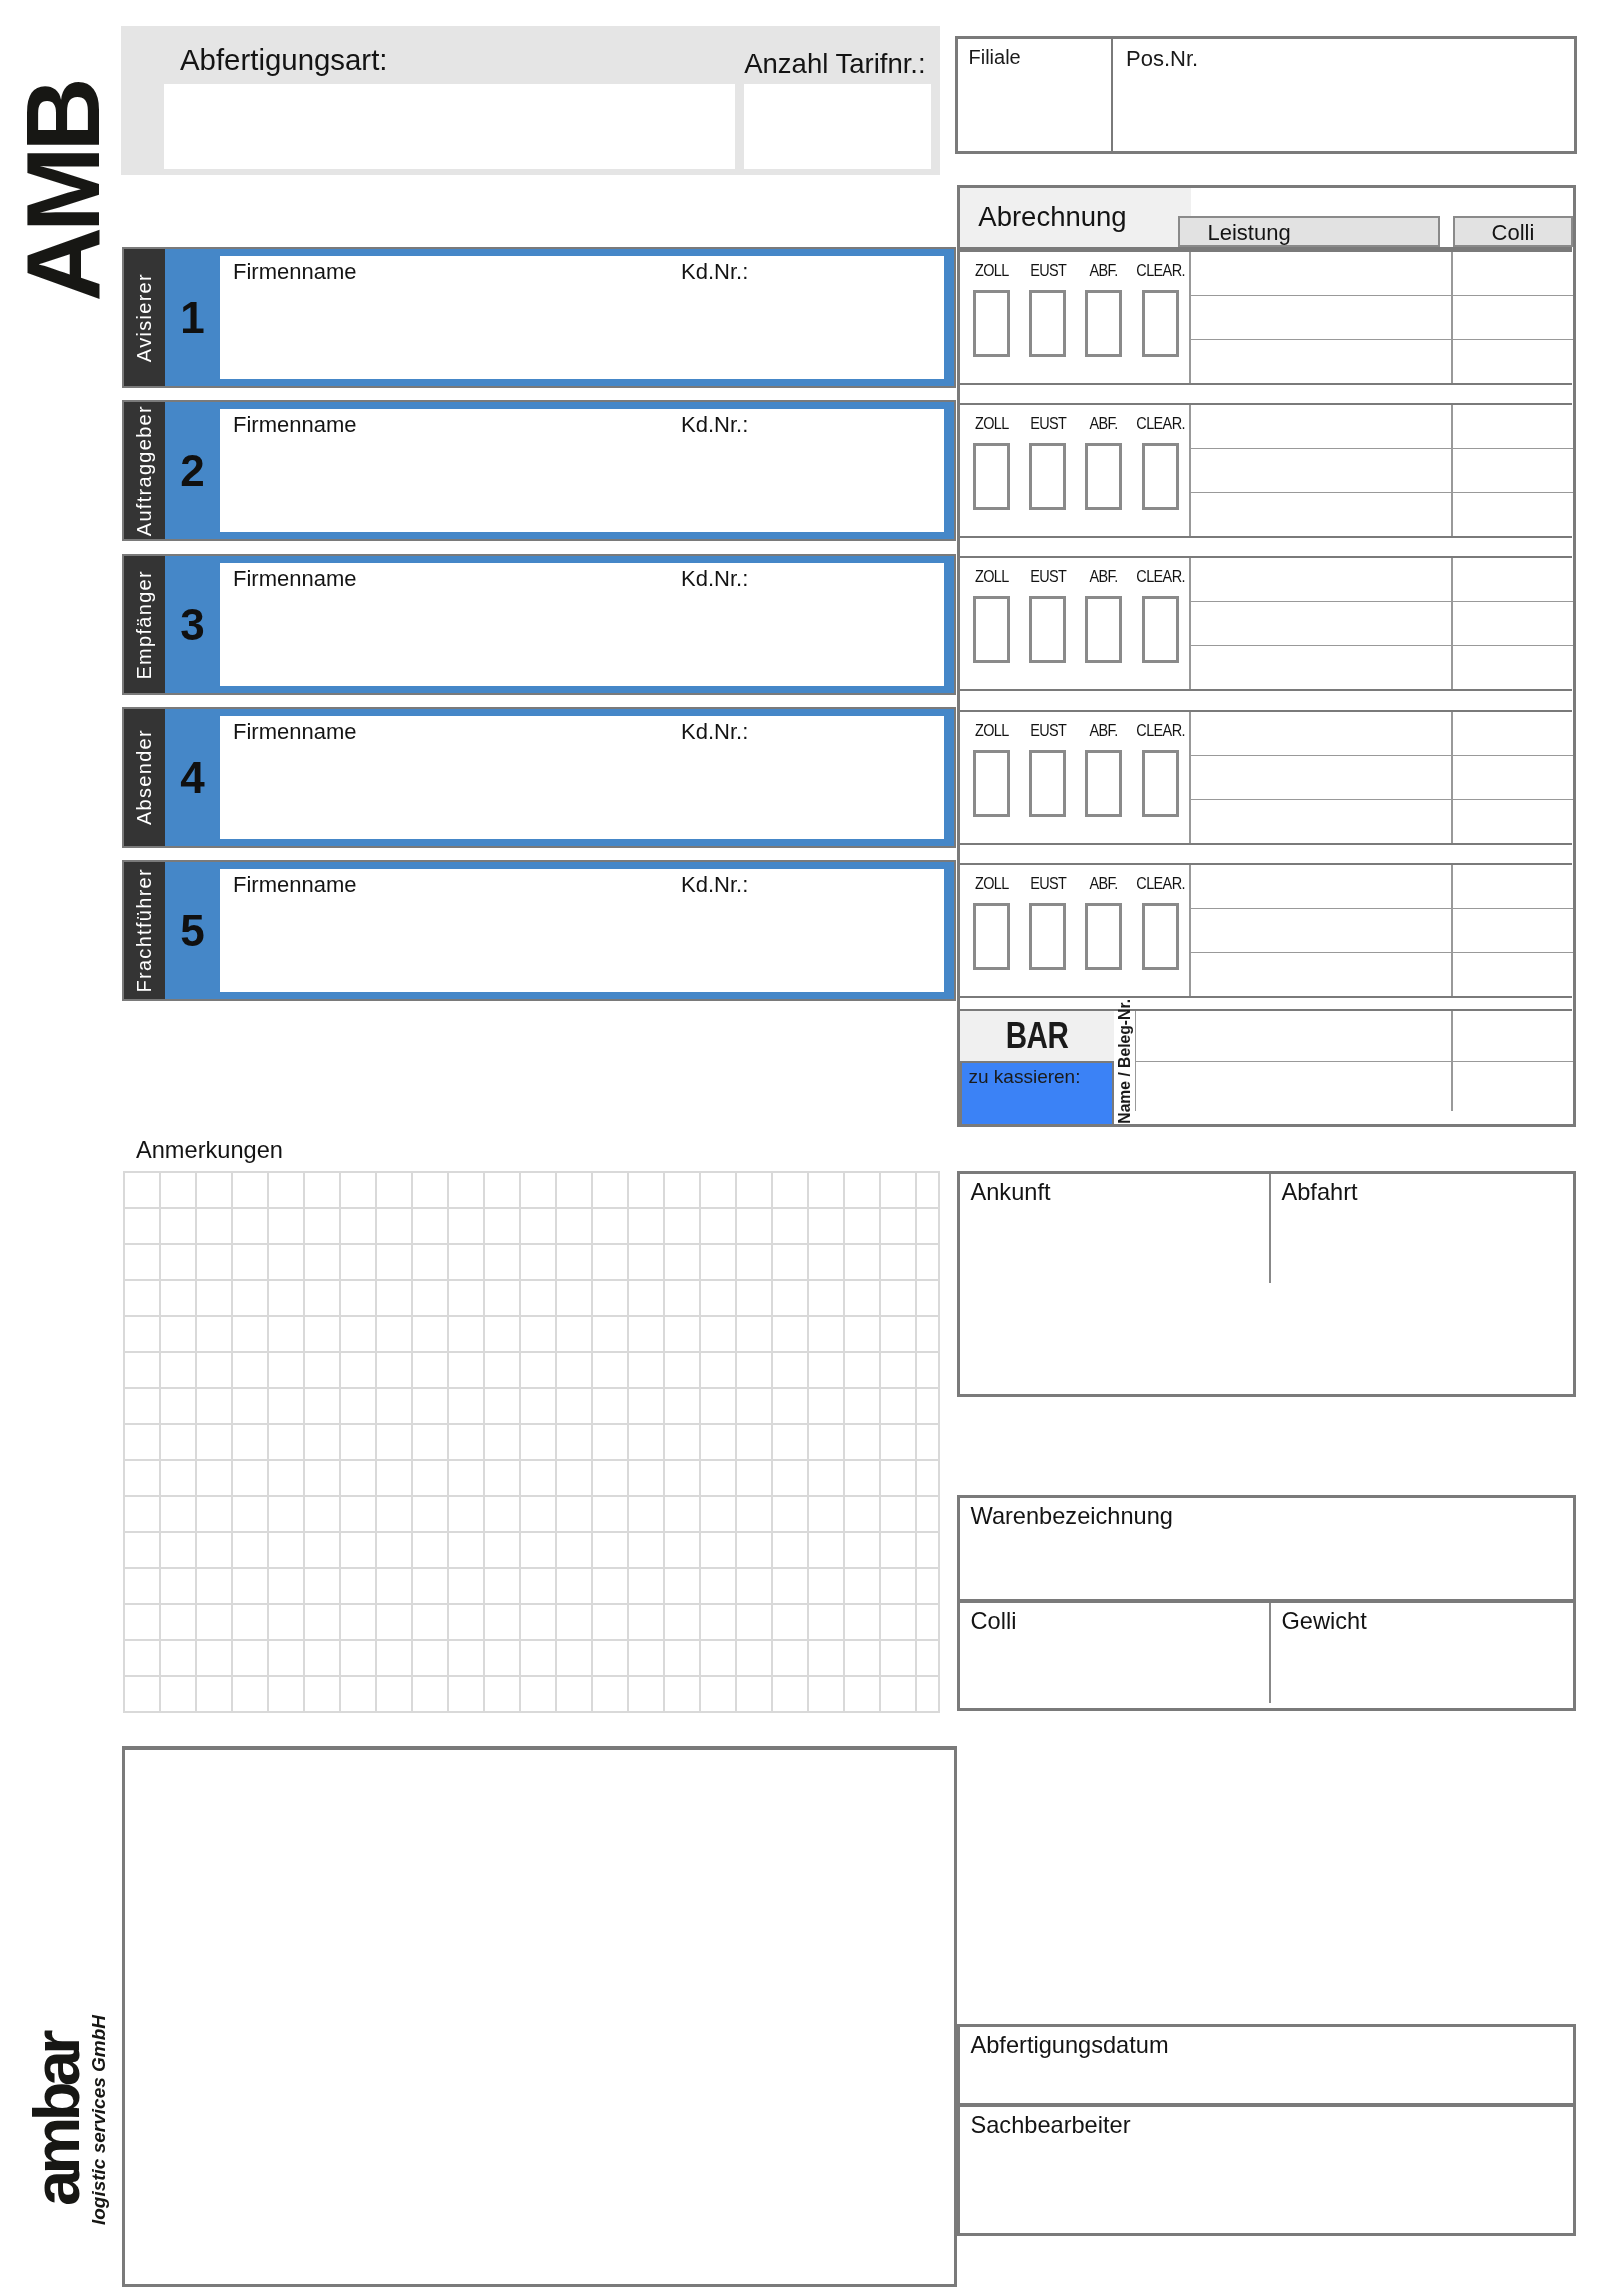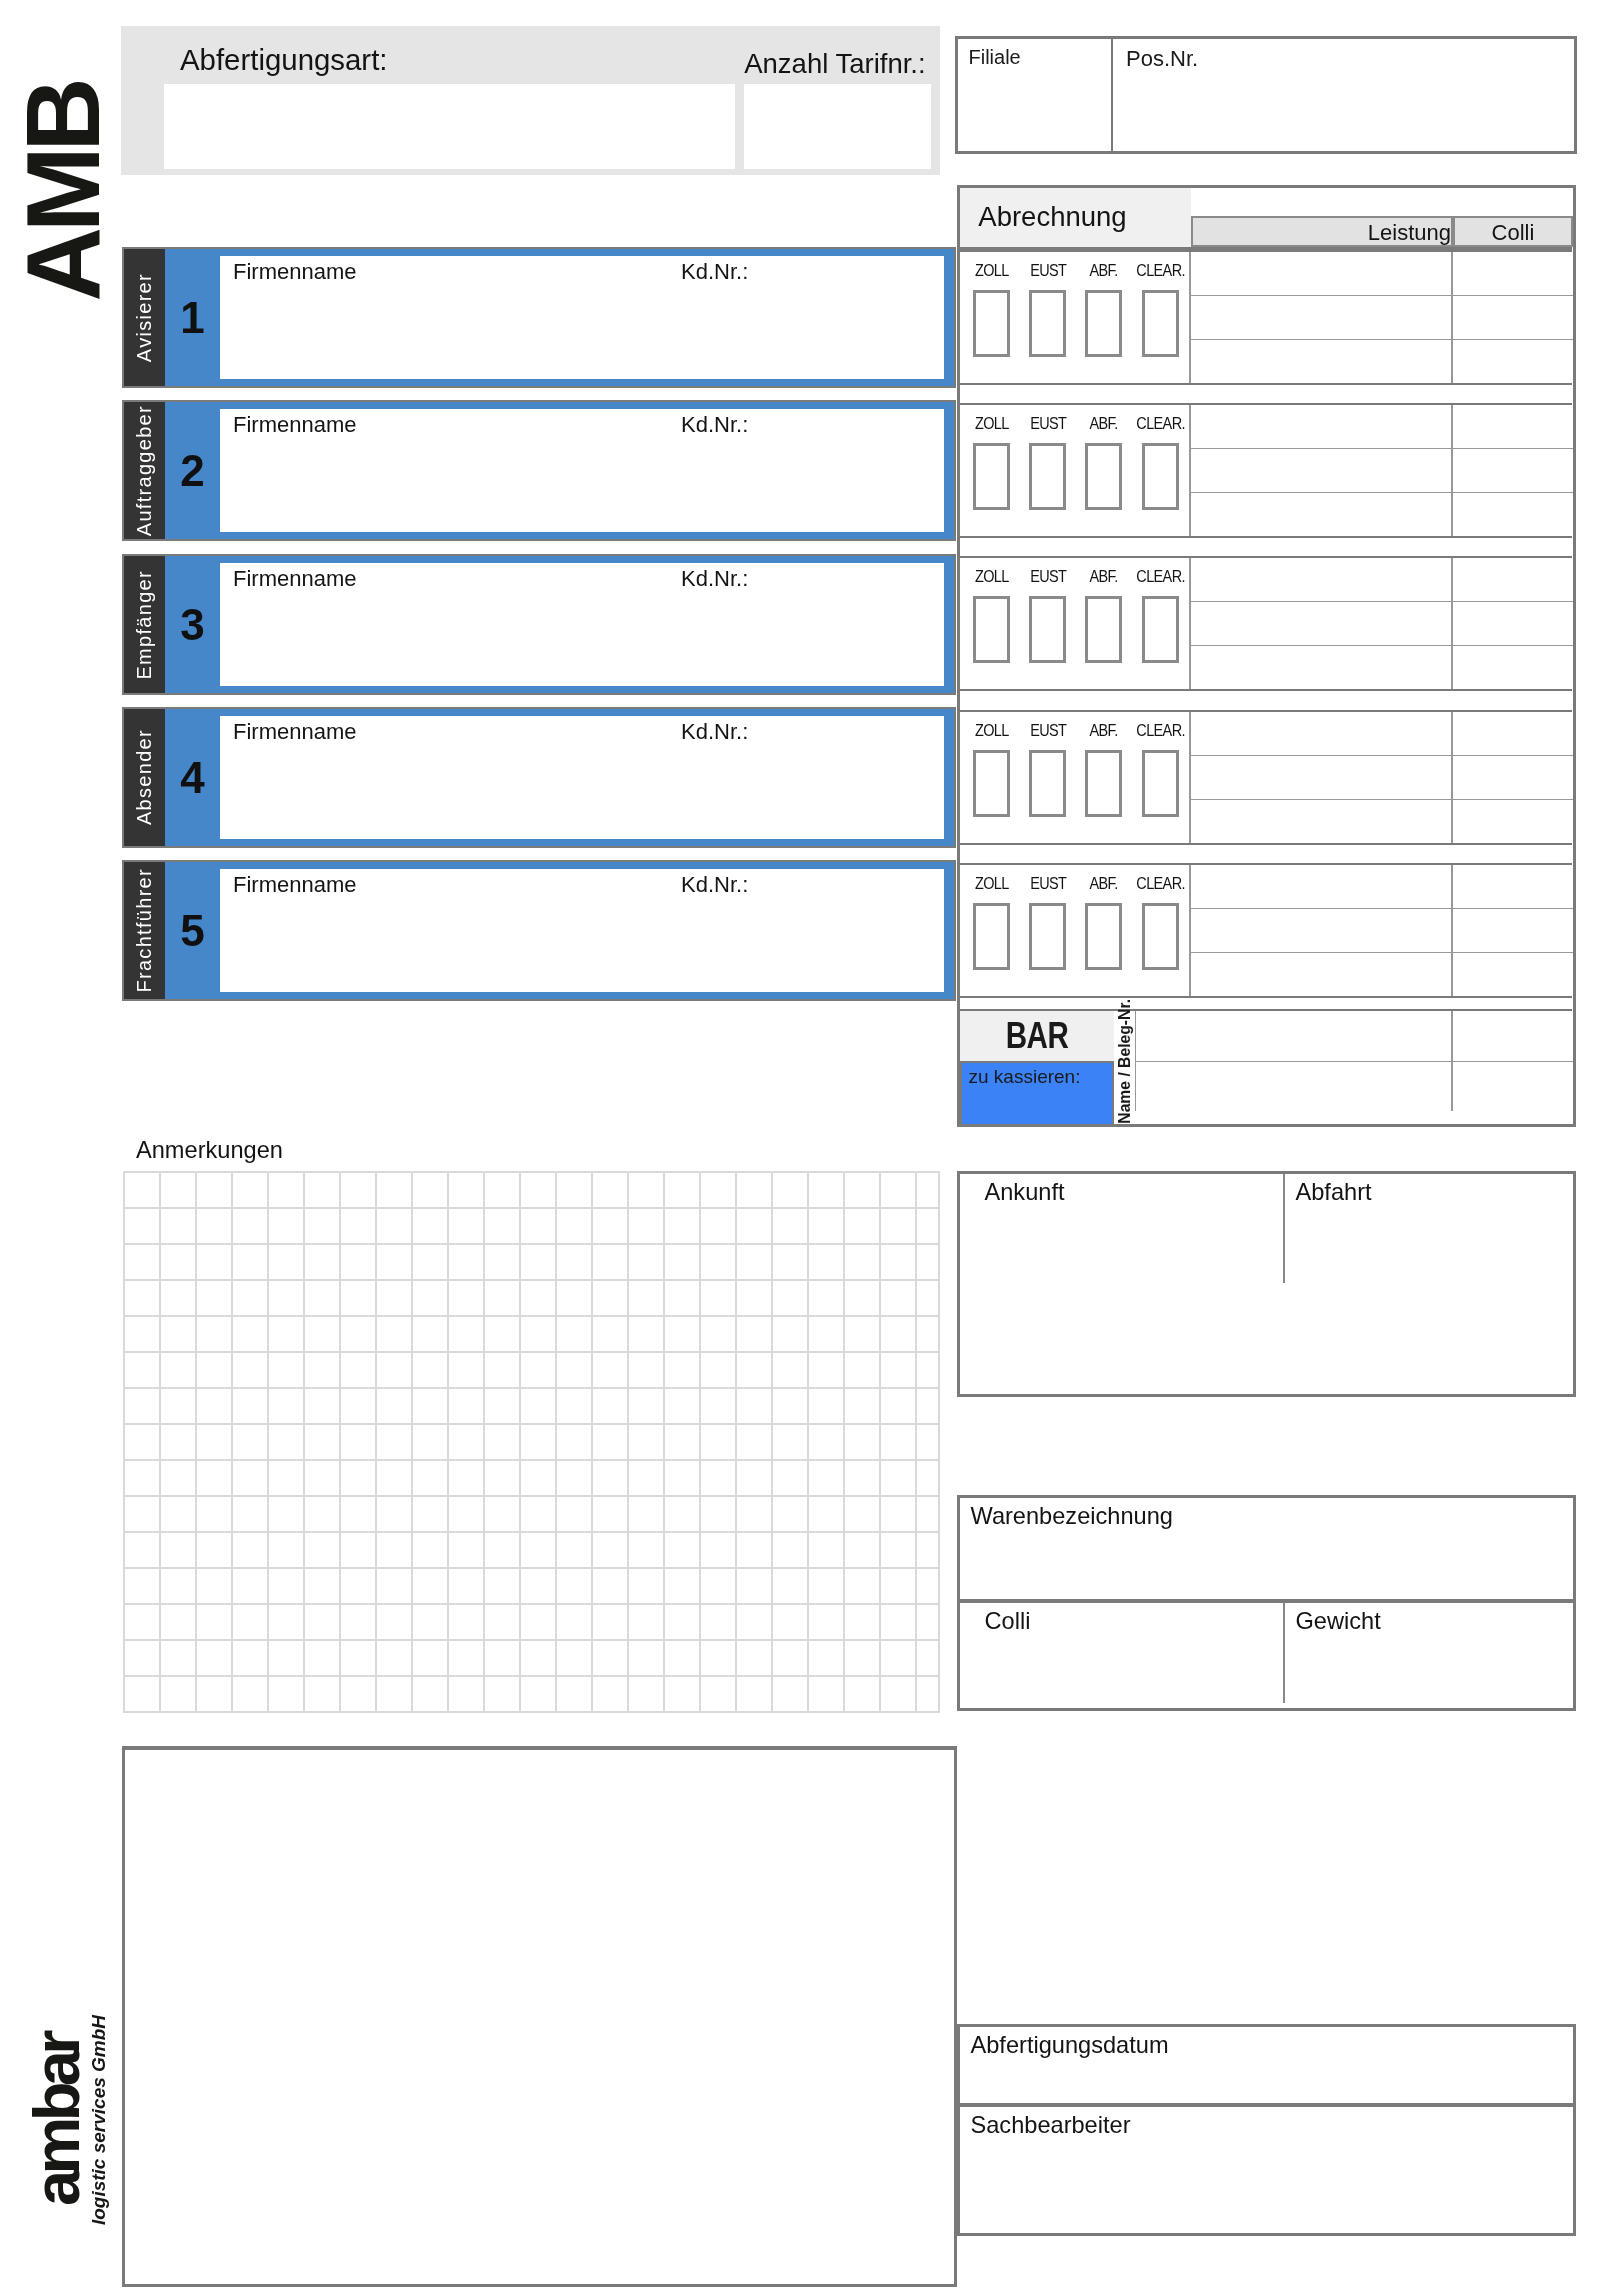--- a/index.html
+++ b/index.html
@@ -33,21 +33,21 @@
   .filiale-box { position:absolute; left:955px; top:36px; width:622px; height:118px; border:3.3px solid #7a7a7a; background:#fff; display:flex; }
   .filiale-cell { width:155px; border-right:2px solid #7a7a7a; padding:6.5px 0 0 10.5px; font-size:20px; }
   .posnr-cell { flex:1; padding:6.5px 0 0 13px; font-size:22px; }
 
   
   .abr { position:absolute; left:957px; top:185px; width:619px; height:942px; border:3.3px solid #7a7a7a; background:#fff; }
   .abr-header { position:absolute; left:0; top:0; width:612px; height:62px; border-bottom:3.3px solid #7a7a7a; }
   .abr-title-zone { position:absolute; left:0; top:0; width:231px; height:59px; background:#f0f0f0; }
   .abr-title { position:absolute; left:18.3px; top:13px; font-size:27.5px; color:#141414; }
   .hdr-cell { position:absolute; top:27.5px; height:31px; background:#e2e2e2; border:2px solid #8a8a8a; font-size:22px; color:#141414; }
-  .hdr-leistung { left:231px; width:262px; padding:2.6px 0 0 27.5px;text-align:right; }
+  .hdr-leistung { left:218px; width:262px; padding:2.6px 0 0 27.5px; }
   .hdr-betrag { left:493px; width:120px; padding:2.6px 0 0 0; text-align:center; }
 
   .abr-block { position:absolute; left:0; width:612px; height:135px; border-top:2.6px solid #7a7a7a; border-bottom:2.6px solid #7a7a7a; background:#fff; }
   .cb-zone { position:absolute; left:0; top:0; width:231px; height:100%; border-right:2px solid #999; display:flex; padding:9.2px 0 0 3.9px; }
   .cb-item { width:57px; display:flex; flex-direction:column; align-items:center; }
   .cb-label { font-size:17px; letter-spacing:-0.7px; transform:scaleX(.85); color:#141414; white-space:nowrap; }
   .cb-box { margin-top:9.2px; width:37px; height:67px; border:3.9px solid #8a8a8a; background:#fff; }
   .col-leistung { position:absolute; left:231px; top:0; width:262px; height:100%; border-right:2px solid #999; display:flex; flex-direction:column; }
   .col-betrag { position:absolute; left:493px; top:0; width:120px; height:100%; display:flex; flex-direction:column; }
   .cell-row { flex:1; border-bottom:1.3px solid #999; }
@@ -82,21 +82,21 @@
       repeating-linear-gradient(to right, #d9d9d9 0 2px, transparent 2px 36px),
       repeating-linear-gradient(to bottom, #d9d9d9 0 2px, transparent 2px 36px);
     border-right:2px solid #d9d9d9; border-bottom:2px solid #d9d9d9; background-color:#fff; }
 
   .big-box { position:absolute; left:122px; top:1746px; width:835px; height:541px; border:3.3px solid #7a7a7a; border-top-width:4.6px; background:#fff; }
 
   
   .grp { position:absolute; left:957px; width:619px; border:3.3px solid #7a7a7a; background:#fff; }
   .grp-row { position:relative; width:100%; }
   .grp-lbl { position:absolute; left:10.5px; top:5.2px; font-size:23.6px; color:#141414; }
-  .split { display:flex;margin-left:14px; }
+  .split { display:flex; }
   .split > div { position:relative; }
   .split .left { width:311px; border-right:2px solid #888; }
   .split .right { flex:1; }
   .divider { border-bottom:4.6px solid #7a7a7a; }
 </style>
 </head>
 <body>
 
 <div class="page">
 

